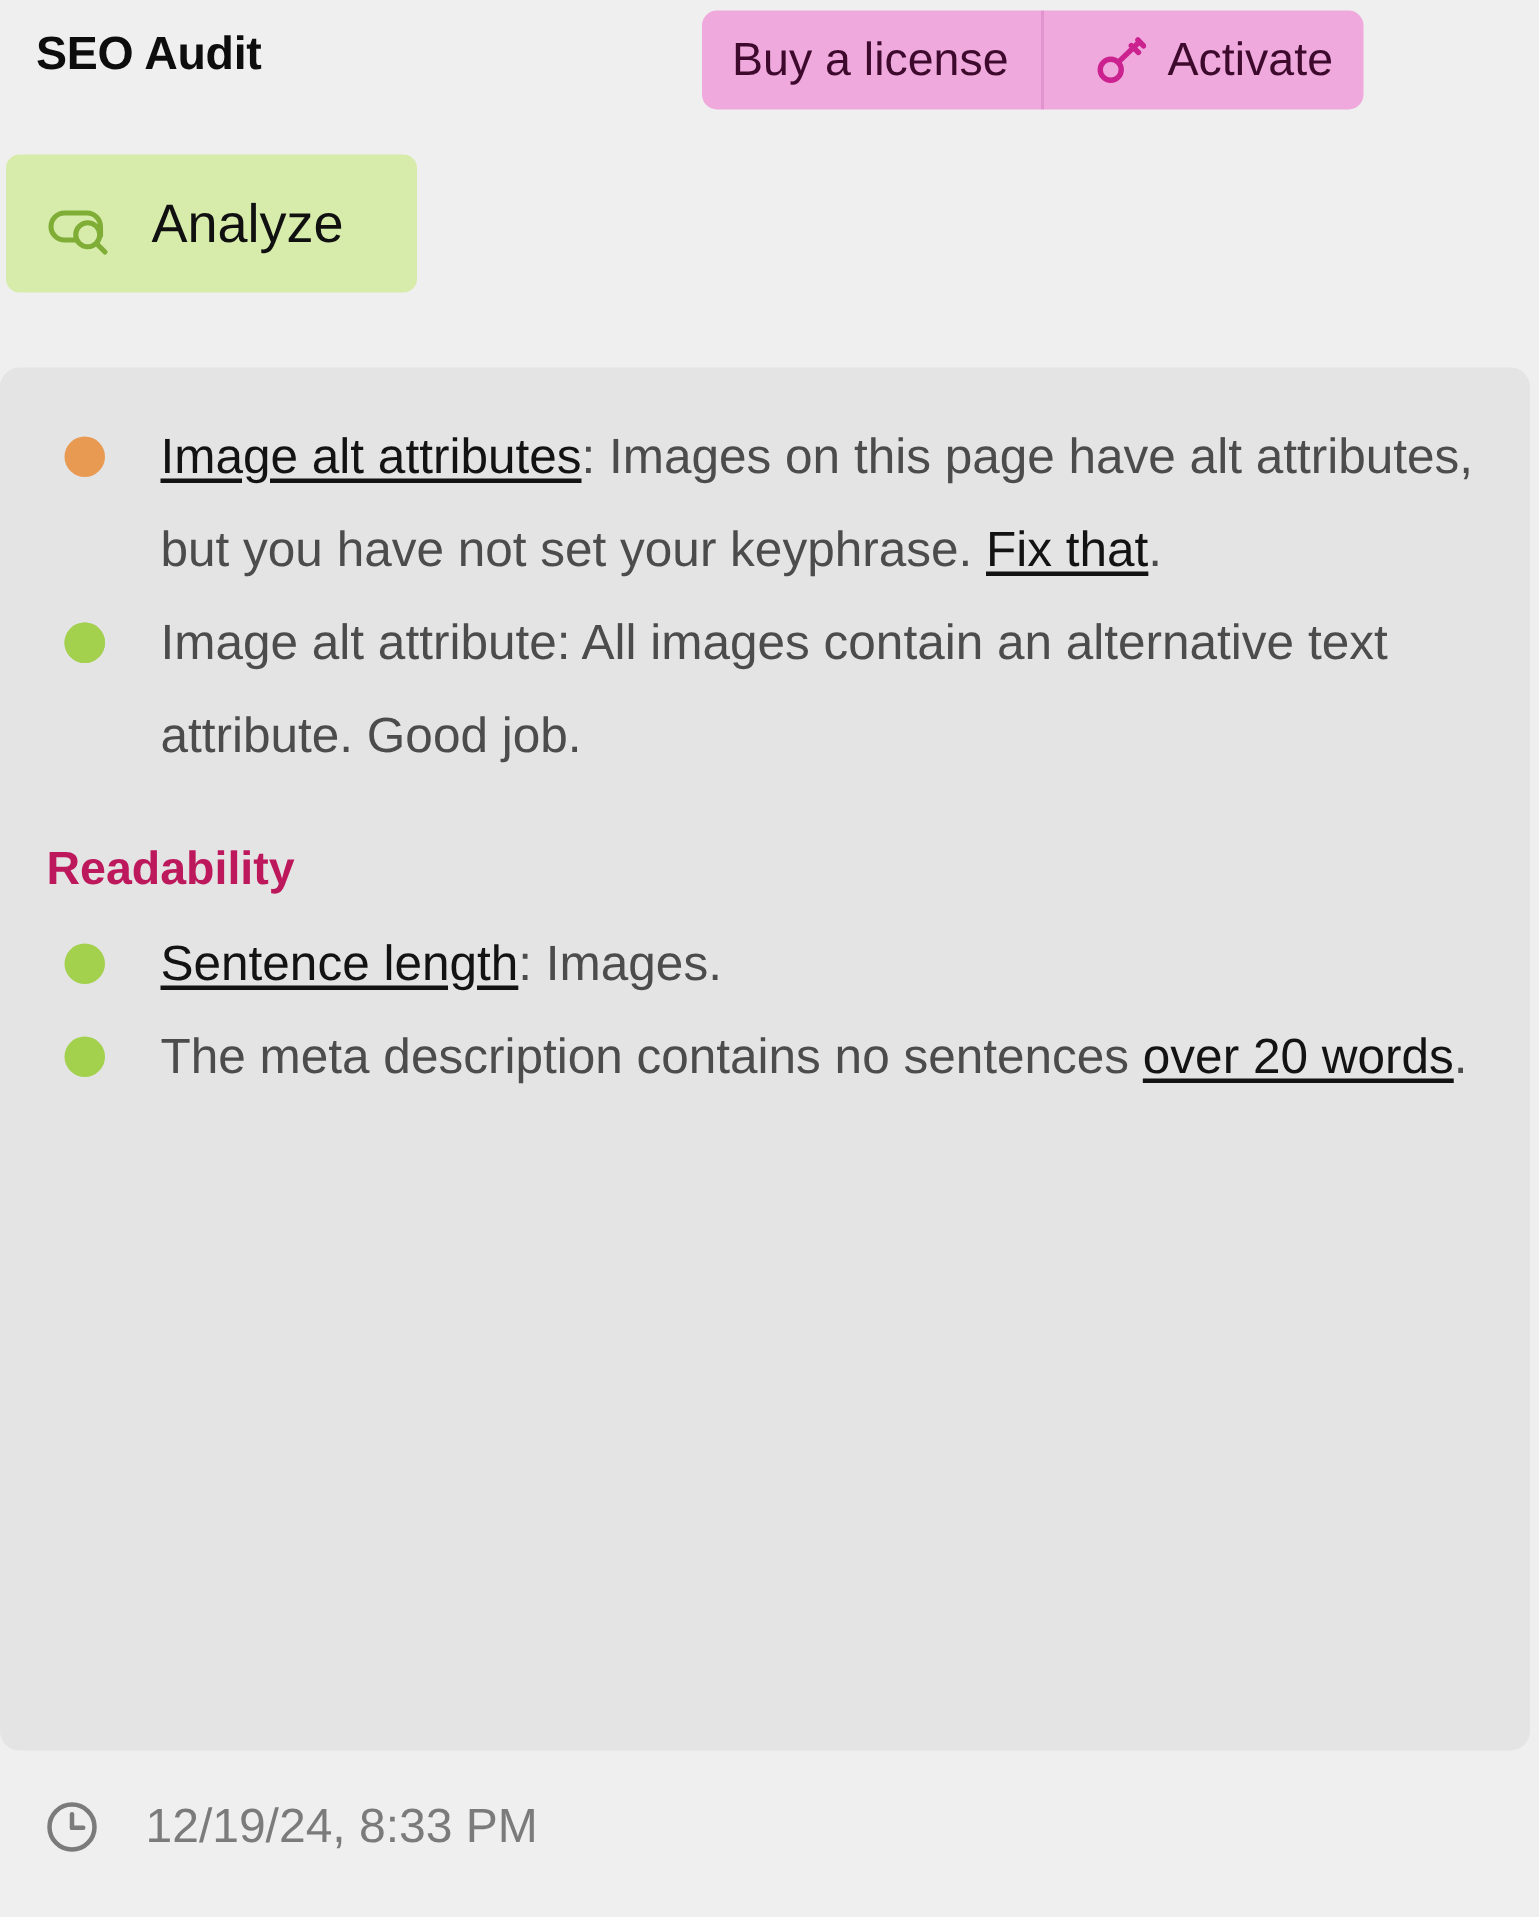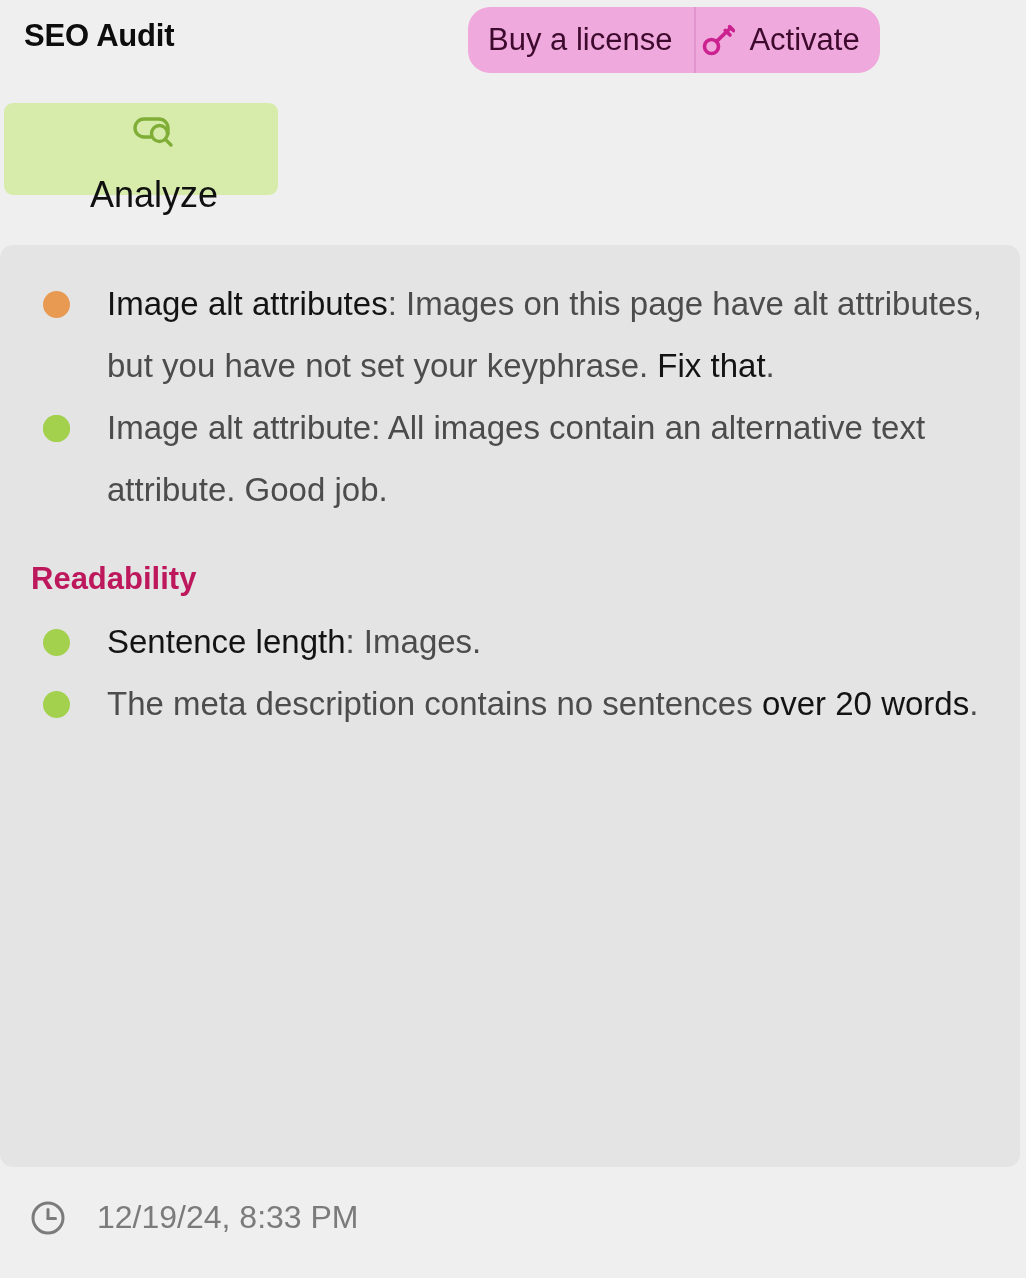--- a/index.html
+++ b/index.html
@@ -35,39 +35,39 @@
   }
 
   #license-button-group {
     position: absolute;
     left: 468px;
     top: 7px;
     height: 66px;
     display: flex;
     align-items: stretch;
     background: #efa9dc;
-    border-radius: 22px;
+    border-radius: 10px;
     overflow: hidden;
   }
   .license-btn {
     display: flex;
     align-items: center;
     justify-content: center;
     gap: 14px;
     background: transparent;
     border: none;
     padding: 0 20px;
     font-family: "Liberation Sans", sans-serif;
     font-size: 31px;
     color: #3d0a2e;
     cursor: pointer;
     white-space: nowrap;
   }
   #buy-license-button { padding: 0 22px 0 20px; }
-  #activate-button { padding: 0 20px 0 5px; justify-content: space-between; }
+  #activate-button { padding: 0 20px 0 34px; justify-content: space-between; }
   #license-divider {
     width: 2px;
     background: #e294cf;
     flex: 0 0 2px;
   }
   #key-icon { display: block; width: 34px; height: 34px; }
 
   
   #analyze-button {
     position: absolute;
@@ -77,21 +77,20 @@
     height: 92px;
     background: #d7ecab;
     border: none;
     border-radius: 9px;
     display: flex;
     align-items: center;
     padding: 0 0 0 26px;
     gap: 25px;
     cursor: pointer;
     box-sizing: border-box;
-    flex-direction: column;
   }
   #analyze-icon { display: block; width: 46px; height: 46px; flex: 0 0 46px; }
   #analyze-label {
     font-family: "Liberation Sans", sans-serif;
     font-size: 36px;
     color: #101010;
     white-space: nowrap;
   }
 
   
@@ -125,20 +124,21 @@
     left: 17px;
     top: 18px;
     width: 27px;
     height: 27px;
     border-radius: 50%;
   }
   .bullet-good { background: #a3d14e; }
   .bullet-warn { background: #e89a52; }
   .finding-link {
     color: #131313;
+    text-decoration: underline;
     text-underline-offset: 4px;
     cursor: pointer;
   }
 
   #readability-heading {
     font-size: 31px;
     font-weight: bold;
     color: #be185d;
     margin: 38px 0 12px 5px;
     line-height: 40px;

